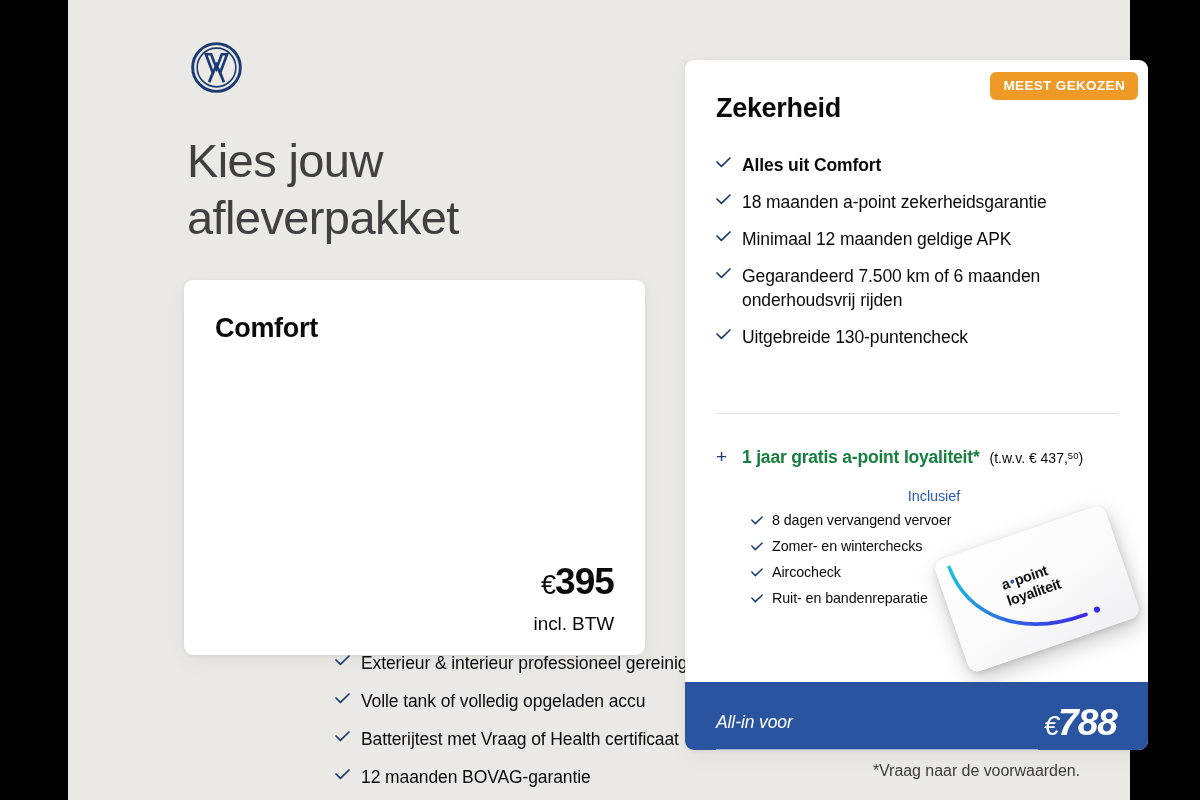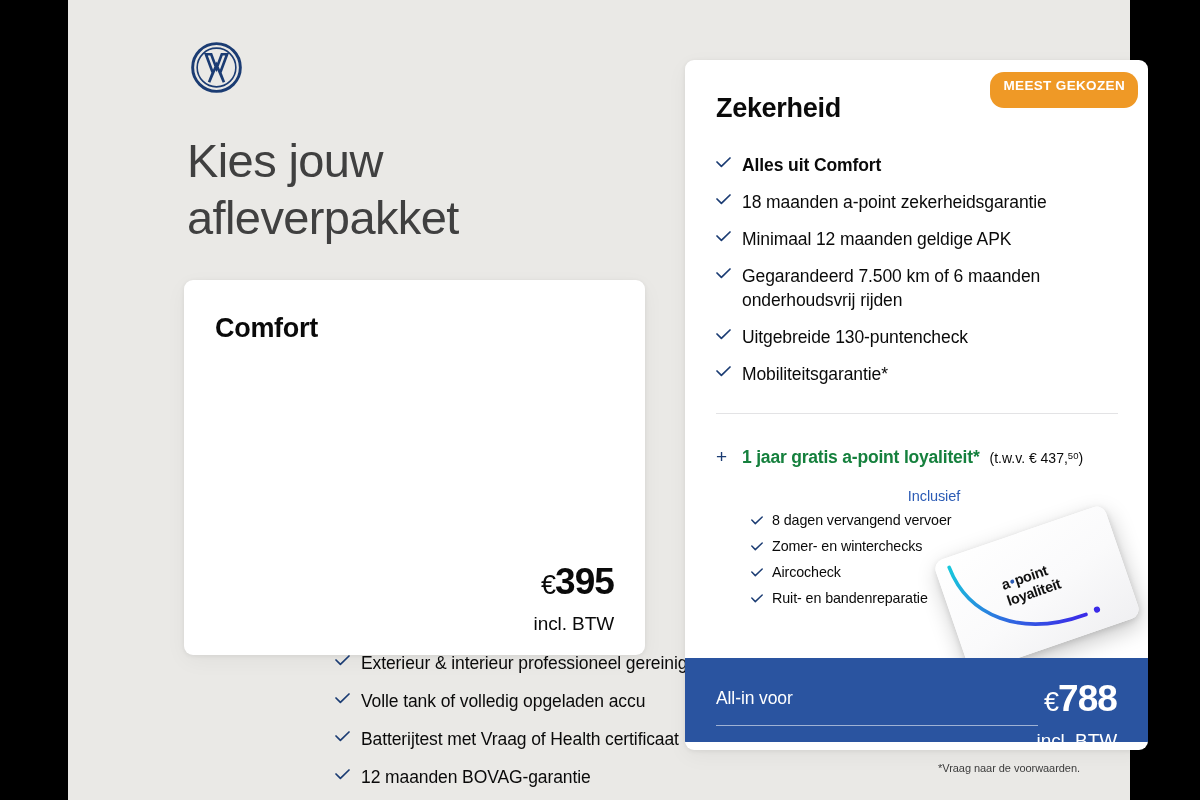--- a/index.html
+++ b/index.html
@@ -147,22 +147,22 @@
 
   #badge {
     position: absolute;
     right: 10px;
     top: 12px;
     background: #EF9926;
     color: #FFFFFF;
     font-size: 13.5px;
     font-weight: 700;
     letter-spacing: 0.35px;
-    padding: 6px 13px 15px;
-    border-radius: 14px;
+    padding: 6px 13px 7px;
+    border-radius: 6px;
     white-space: nowrap;
   }
 
   #zeker-features {
     position: absolute;
     left: 31px;
     top: 93px;
     width: 410px;
   }
   #zeker-features .feature { margin-bottom: 12px; }
@@ -255,23 +255,24 @@
     border-radius: 50%;
     vertical-align: 3px;
     margin: 0 1px;
   }
 
   
   #footer-bar {
     position: absolute;
     left: 0;
     right: 0;
-    bottom: 8px;
-    height: 84px;
+    bottom: 0;
+    height: 68px;
     background: #2A54A0;
+    font-style: italic;
   }
   #footer-label {
     position: absolute;
     left: 31px;
     top: 30px;
     font-size: 17.5px;
     color: #FFFFFF;
     letter-spacing: -0.1px;
   }
   #footer-rule {
@@ -283,21 +284,21 @@
     background: rgba(255,255,255,0.55);
   }
   #footer-price { right: 31px; top: 22px; color: #FFFFFF; position: absolute; text-align: right; }
   #footer-price .price-main { color: #FFFFFF; }
   #footer-price .price-sub { color: #FFFFFF; }
 
   #disclaimer {
     position: absolute;
     right: 50px;
     top: 762px;
-    font-size: 11px;
+    font-size: 16px;
     color: #3C3C3C;
     letter-spacing: -0.05px;
   }
 </style>
 </head>
 <body>
 
 <div id="stage">
   <div id="canvas">
 
@@ -396,28 +397,20 @@
           </span>
           <span class="feature-text">Gegarandeerd 7.500 km of 6 maanden onderhoudsvrij rijden</span>
         </li>
         <li class="feature">
           <span class="check">
             <svg viewBox="0 0 15 11">
                 <path d="M1 5 L5.4 9.4 L14 1" fill="none" stroke="currentColor" stroke-width="1.7" stroke-linecap="round" stroke-linejoin="round"></path>
               </svg>
           </span>
           <span class="feature-text">Uitgebreide 130-puntencheck</span>
-        </li>
-        <li class="feature">
-          <span class="check">
-            <svg viewBox="0 0 15 11">
-                <path d="M1 5 L5.4 9.4 L14 1" fill="none" stroke="currentColor" stroke-width="1.7" stroke-linecap="round" stroke-linejoin="round"></path>
-              </svg>
-          </span>
-          <span class="feature-text">Mobiliteitsgarantie*</span>
         </li>
       </ul>
 
       <div id="divider"></div>
 
       <div id="loyalty">
         <div id="loyalty-head">
           <span class="plus">+</span>
           <span id="loyalty-title">1 jaar gratis a-point loyaliteit*</span>
           <span id="loyalty-value"><span>(t.w.v. € 437,</span><sup>50</sup><span>)</span></span>

